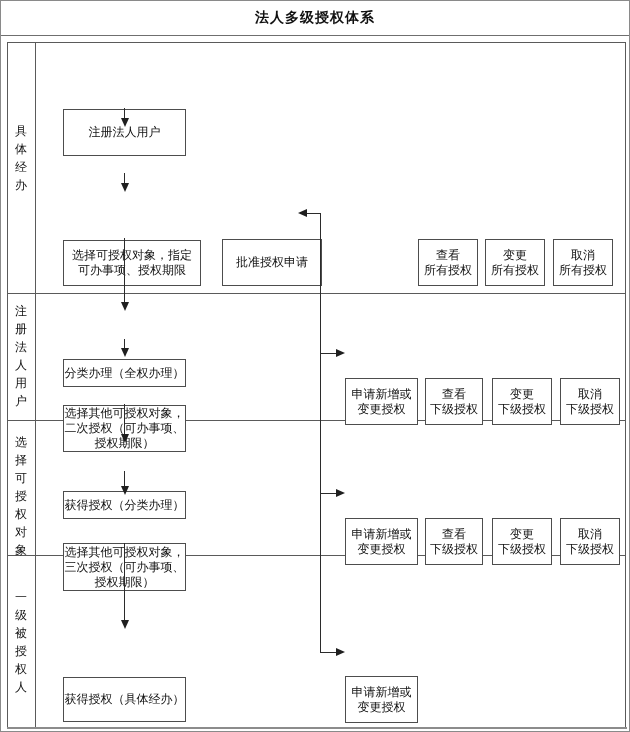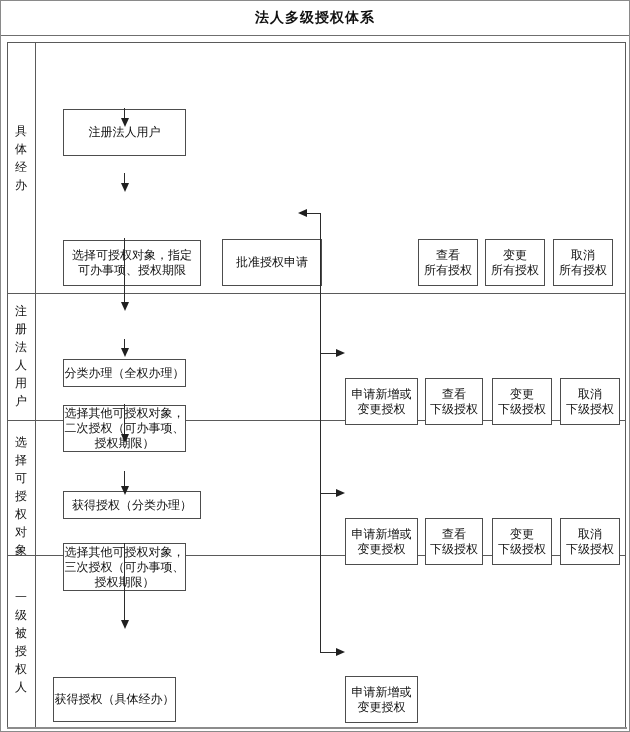--- a/index.html
+++ b/index.html
@@ -70,34 +70,34 @@
 授权期限）</div>
   <div class="abs fbox" style="left:345px;top:330px;width:73px;height:47px">申请新增或
 变更授权</div>
   <div class="abs fbox" style="left:425px;top:330px;width:58px;height:47px">查看
 下级授权</div>
   <div class="abs fbox" style="left:492px;top:330px;width:60px;height:47px">变更
 下级授权</div>
   <div class="abs fbox" style="left:560px;top:330px;width:60px;height:47px">取消
 下级授权</div>
 
-  <div class="abs fbox" style="left:63px;top:443px;width:138px;height:28px">获得授权（分类办理）</div>
+  <div class="abs fbox" style="left:63px;top:443px;width:123px;height:28px">获得授权（分类办理）</div>
   <div class="abs fbox" style="left:63px;top:495px;width:123px;height:48px">选择其他可授权对象，
 三次授权（可办事项、
 授权期限）</div>
   <div class="abs fbox" style="left:345px;top:470px;width:73px;height:47px">申请新增或
 变更授权</div>
   <div class="abs fbox" style="left:425px;top:470px;width:58px;height:47px">查看
 下级授权</div>
   <div class="abs fbox" style="left:492px;top:470px;width:60px;height:47px">变更
 下级授权</div>
   <div class="abs fbox" style="left:560px;top:470px;width:60px;height:47px">取消
 下级授权</div>
 
-  <div class="abs fbox" style="left:53px;top:629px;width:123px;height:45px">获得授权（具体经办）</div>
+  <div class="abs fbox" style="left:63px;top:629px;width:123px;height:45px">获得授权（具体经办）</div>
   <div class="abs fbox" style="left:345px;top:628px;width:73px;height:47px">申请新增或
 变更授权</div>
 
   <div class="abs vline" style="left:124px;top:108px;height:12px"></div>
   <div class="abs ah ah-down" style="left:121px;top:118px"></div>
   <div class="abs vline" style="left:124px;top:173px;height:12px"></div>
   <div class="abs ah ah-down" style="left:121px;top:183px"></div>
   <div class="abs vline" style="left:124px;top:238px;height:66px"></div>
   <div class="abs ah ah-down" style="left:121px;top:302px"></div>
   <div class="abs vline" style="left:124px;top:339px;height:11px"></div>

